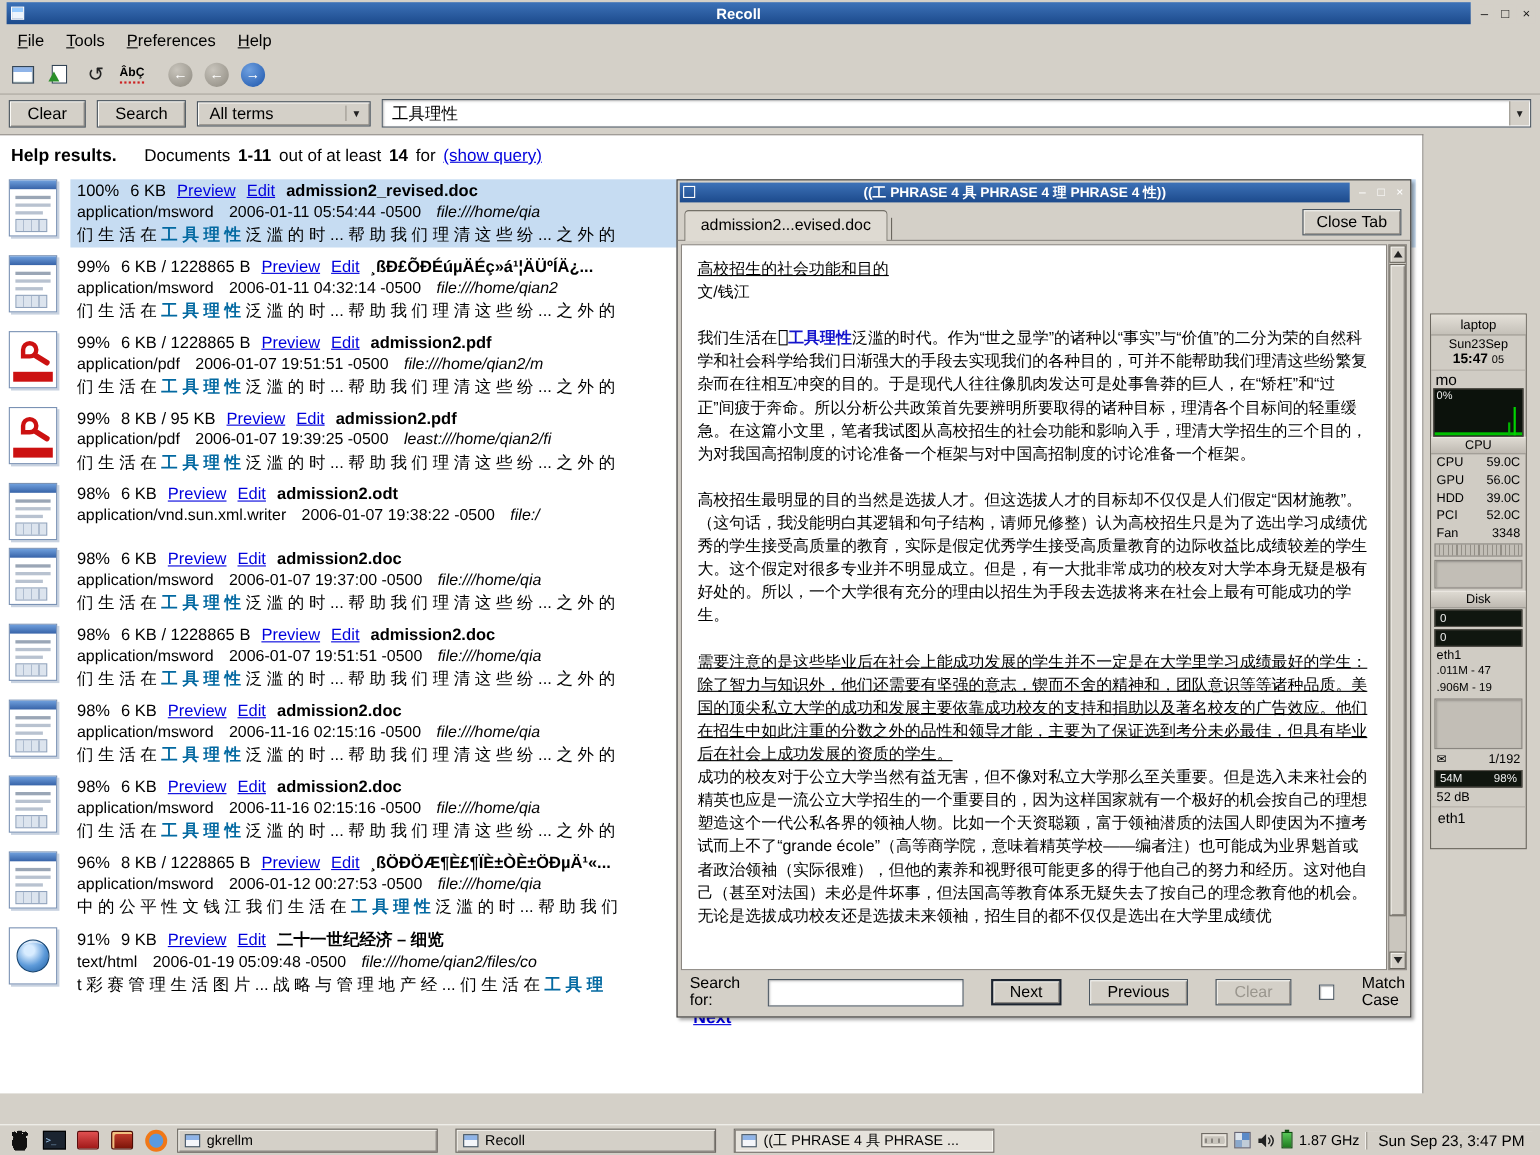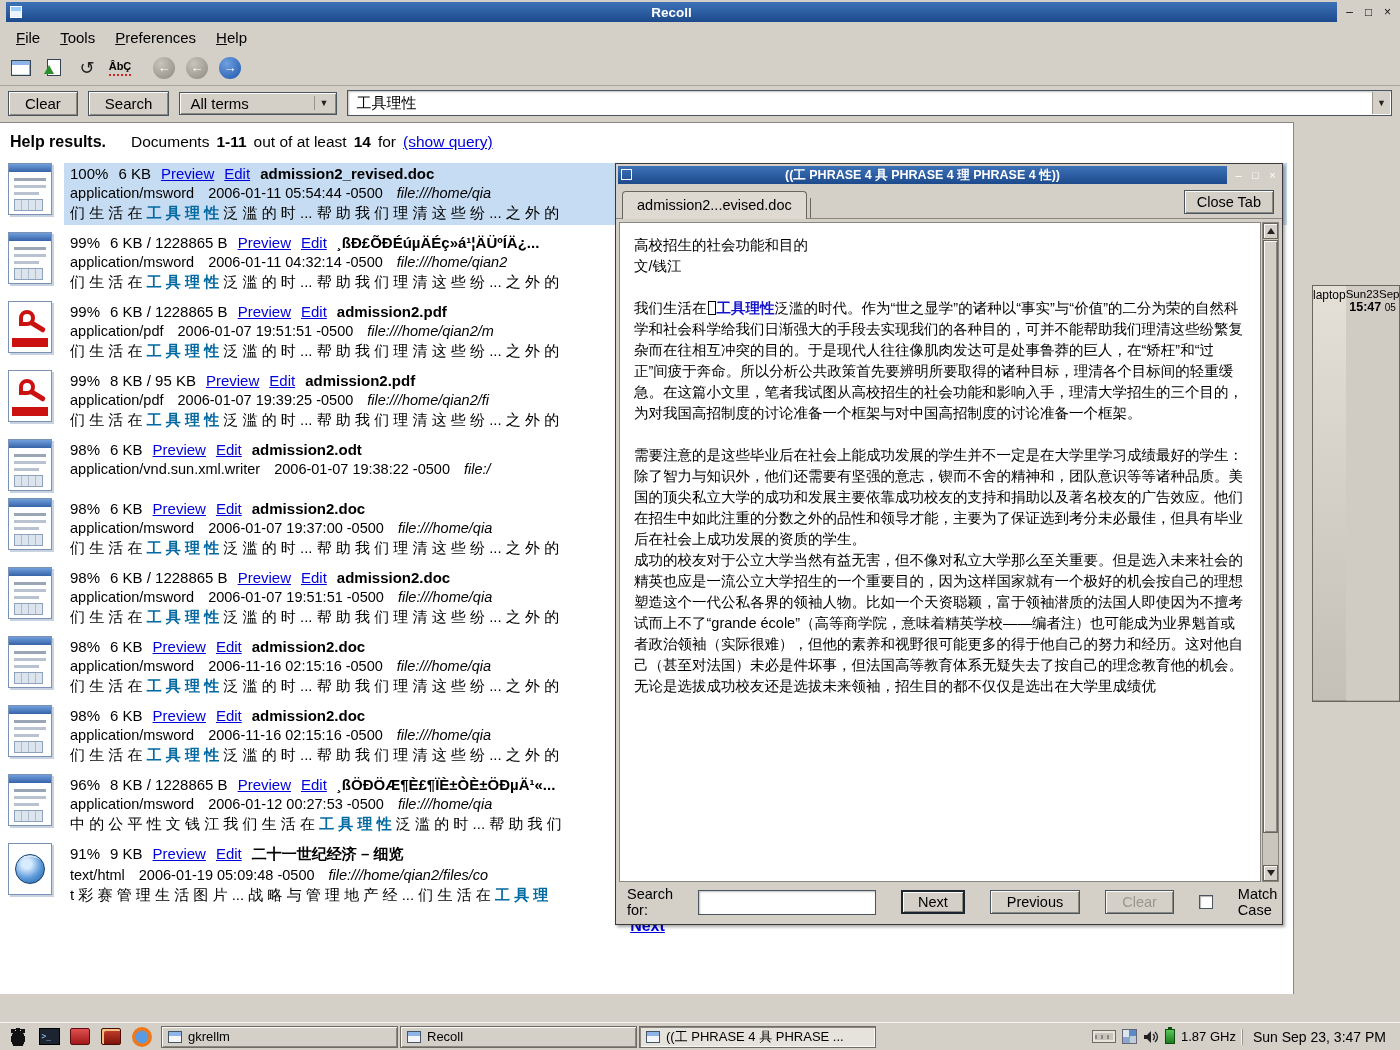--- a/index.html
+++ b/index.html
@@ -71,39 +71,39 @@
   .pwin .tb-blue { height:18px; }
   .pwin .tb-title { font-size:12.5px; }
   .pwin .winbtn { width:15px; height:15px; background:transparent; color:#fff; font-size:11px; }
   .pw-appicon { position:absolute; left:3px; top:3px; width:11px; height:11px; border:1px solid #fff; }
   .tabbar { height:33px; position:relative; padding:5px 6px 0; border-bottom:1px solid #8a8680; display:flex; align-items:flex-end; }
   .ptab { background:#dedad2; border:1px solid #6a665e; border-bottom:none; border-radius:4px 4px 0 0; padding:5px 14px 6px; font-size:14.5px; position:relative; top:1px; }
   .tab-stub { width:8px; height:20px; border-left:1px solid #6a665e; margin-left:3px; }
   .closetab-btn { position:absolute; right:8px; top:4px; padding:3px 12px; font-size:14.5px; }
   .pcontent { position:absolute; left:3px; right:21px; top:58px; bottom:42px; background:#fff; border:1px solid #8a8680; padding:12px 14px; overflow:hidden; font-size:14.5px; line-height:21px; }
   .pcontent p { margin-bottom:21px; }
-  .pcontent p.tight { margin-bottom:0; }
+  .pcontent p.tight { margin-bottom:0;text-decoration:underline; }
   .phl { color:#1414cc; font-weight:bold; }
   .caret { display:inline-block; width:8px; height:14px; border:1px solid #000; vertical-align:-2px; margin:0 1px; }
   .pscroll { position:absolute; right:3px; top:58px; bottom:42px; width:17px; background:#cac6be; border:1px solid #8a8680; }
   .sc-btn { position:absolute; left:0; right:0; height:16px; background:#d4d0c8; border:1px solid #6a665e; box-shadow:inset 1px 1px 0 #fbfaf6; display:flex; align-items:center; justify-content:center; }
   .sc-up { top:0; } .sc-down { bottom:0; }
   .tri-up { width:0; height:0; border-left:4px solid transparent; border-right:4px solid transparent; border-bottom:6px solid #222; }
   .tri-down { width:0; height:0; border-left:4px solid transparent; border-right:4px solid transparent; border-top:6px solid #222; }
   .sc-thumb { position:absolute; left:0; right:0; top:17px; bottom:48px; background:#d4d0c8; border:1px solid #6a665e; box-shadow:inset 1px 1px 0 #fbfaf6, inset -1px -1px 0 #8a8680; }
   .findbar { position:absolute; left:3px; right:3px; bottom:3px; height:38px; display:flex; align-items:center; gap:25px; padding:0 8px; }
   .find-input { width:178px; height:25px; background:#fff; border:1px solid #4a555f; box-shadow:inset 1px 1px 2px rgba(0,0,0,.25); }
   .pbtn { padding:3px 16px; font-size:14.5px; }
   .pbtn.focused { border:2px solid #1c2430; padding:2px 15px; }
   .pbtn.disabled { color:#9a968e; }
   .cb { width:14px; height:14px; background:#fff; border:1px solid #4a555f; box-shadow:inset 1px 1px 1px rgba(0,0,0,.3); flex:none; }
   .mc-label { font-size:14.5px; }
 
   
-  .gkrellm { position:absolute; left:1300px; top:285px; width:88px; height:417px; background:#d0ccc4; border:1px solid #6a665e; display:flex; flex-direction:row; font-size:11.5px;margin-left:12px; }
+  .gkrellm { position:absolute; left:1300px; top:285px; width:88px; height:487px; background:#d0ccc4; border:1px solid #6a665e; display:flex; flex-direction:column; font-size:11.5px; }
   .gk-host { text-align:center; font-size:12px; padding:2px 0; background:linear-gradient(180deg,#e4e0d8,#c4c0b8); border-bottom:1px solid #9a968e; }
   .gk-clock { text-align:center; padding:2px 0 3px; border-bottom:1px solid #b4b0a8; }
   .gk-time { font-size:12.5px; font-weight:bold; }
   .gk-sec { font-size:10px; font-weight:normal; }
   .gk-mo { text-align:left; font-size:14px; padding:0 4px; }
   .gk-chart { height:44px; margin:0 2px; background:#0c120c; border:1px solid #55514a; position:relative; overflow:hidden; }
   .gk-pct { position:absolute; left:2px; top:1px; color:#e8e8e8; font-size:10px; }
   .gk-chart .base { position:absolute; left:0; right:0; bottom:0; height:3px; background:#00c000; }
   .gk-chart .spike1 { position:absolute; right:6px; bottom:0; width:2px; height:26px; background:#00d400; }
   .gk-chart .spike2 { position:absolute; right:11px; bottom:0; width:2px; height:12px; background:#00b400; }
@@ -297,21 +297,21 @@
       <div class="rline1">
         <span class="r-pct">99%</span>
         <span class="r-size">8 KB / 95 KB</span>
         <a class="link r-prev">Preview</a>
         <a class="link r-edit">Edit</a>
         <span class="r-title">admission2.pdf</span>
       </div>
       <div class="rline2">
         <span class="r-mime">application/pdf</span>
         <span class="r-date">2006-01-07 19:39:25 -0500</span>
-        <span class="r-url">file:///home/qian2/fi</span>
+        <span class="r-url">least:///home/qian2/fi</span>
       </div>
       <div class="r-snip"><span>们 生 活 在 </span><span class="hl">工 具 理 性</span><span> 泛 滥 的 时 ... 帮 助 我 们 理 清 这 些 纷 ... 之 外 的</span></div>
     </div>
   </div>
 
   <div class="rrow">
     <div class="ricon">
               <i class="ric-part doc-band"></i>
               <i class="ric-part doc-l1"></i>
               <i class="ric-part doc-l2"></i>
@@ -499,20 +499,21 @@
     </div>
     <div class="tabbar">
       <div class="ptab">admission2...evised.doc</div>
       <div class="tab-stub"></div>
       <button class="btn3d closetab-btn">Close Tab</button>
     </div>
     <div class="pcontent">
         <p class="tight"><span>高校招生的社会功能和目的</span></p>
         <p><span>文/钱江</span></p>
         <p><span>我们生活在</span><span class="caret"></span><span class="phl">工具理性</span><span>泛滥的时代。作为“世之显学”的诸种以“事实”与“价值”的二分为荣的自然科学和社会科学给我们日渐强大的手段去实现我们的各种目的，可并不能帮助我们理清这些纷繁复杂而在往相互冲突的目的。于是现代人往往像肌肉发达可是处事鲁莽的巨人，在“矫枉”和“过正”间疲于奔命。所以分析公共政策首先要辨明所要取得的诸种目标，理清各个目标间的轻重缓急。在这篇小文里，笔者我试图从高校招生的社会功能和影响入手，理清大学招生的三个目的，为对我国高招制度的讨论准备一个框架与对中国高招制度的讨论准备一个框架。</span></p>
+        <p><span>高校招生最明显的目的当然是选拔人才。但这选拔人才的目标却不仅仅是人们假定“因材施教”。（这句话，我没能明白其逻辑和句子结构，请师兄修整）认为高校招生只是为了选出学习成绩优秀的学生接受高质量的教育，实际是假定优秀学生接受高质量教育的边际收益比成绩较差的学生大。这个假定对很多专业并不明显成立。但是，有一大批非常成功的校友对大学本身无疑是极有好处的。所以，一个大学很有充分的理由以招生为手段去选拔将来在社会上最有可能成功的学生。</span></p>
         <p class="tight"><span>需要注意的是这些毕业后在社会上能成功发展的学生并不一定是在大学里学习成绩最好的学生：除了智力与知识外，他们还需要有坚强的意志，锲而不舍的精神和，团队意识等等诸种品质。美国的顶尖私立大学的成功和发展主要依靠成功校友的支持和捐助以及著名校友的广告效应。他们在招生中如此注重的分数之外的品性和领导才能，主要为了保证选到考分未必最佳，但具有毕业后在社会上成功发展的资质的学生。</span></p>
         <p><span>成功的校友对于公立大学当然有益无害，但不像对私立大学那么至关重要。但是选入未来社会的精英也应是一流公立大学招生的一个重要目的，因为这样国家就有一个极好的机会按自己的理想塑造这个一代公私各界的领袖人物。比如一个天资聪颖，富于领袖潜质的法国人即使因为不擅考试而上不了“grande école”（高等商学院，意味着精英学校——编者注）也可能成为业界魁首或者政治领袖（实际很难），但他的素养和视野很可能更多的得于他自己的努力和经历。这对他自己（甚至对法国）未必是件坏事，但法国高等教育体系无疑失去了按自己的理念教育他的机会。无论是选拔成功校友还是选拔未来领袖，招生目的都不仅仅是选出在大学里成绩优</span></p>
       </div>
     <div class="pscroll">
       <div class="sc-btn sc-up">
           <i class="tri-up"></i>
         </div>
       <div class="sc-thumb"></div>
       <div class="sc-btn sc-down">
           <i class="tri-down"></i>
@@ -605,21 +606,21 @@
       </div>
     <div class="launch">
         <span class="ico-red1"></span>
       </div>
     <div class="launch">
         <span class="ico-red2"></span>
       </div>
     <div class="launch">
         <span class="ico-ff"></span>
       </div>
-    <div style="display:flex;gap:2px;">
+    <div style="display:flex;gap:16px;">
         <div class="taskbtn">
           <span class="task-ico"></span>
           <span class="task-label">gkrellm</span>
         </div>
         <div class="taskbtn">
           <span class="task-ico"></span>
           <span class="task-label">Recoll</span>
         </div>
         <div class="taskbtn active">
           <span class="task-ico"></span>

